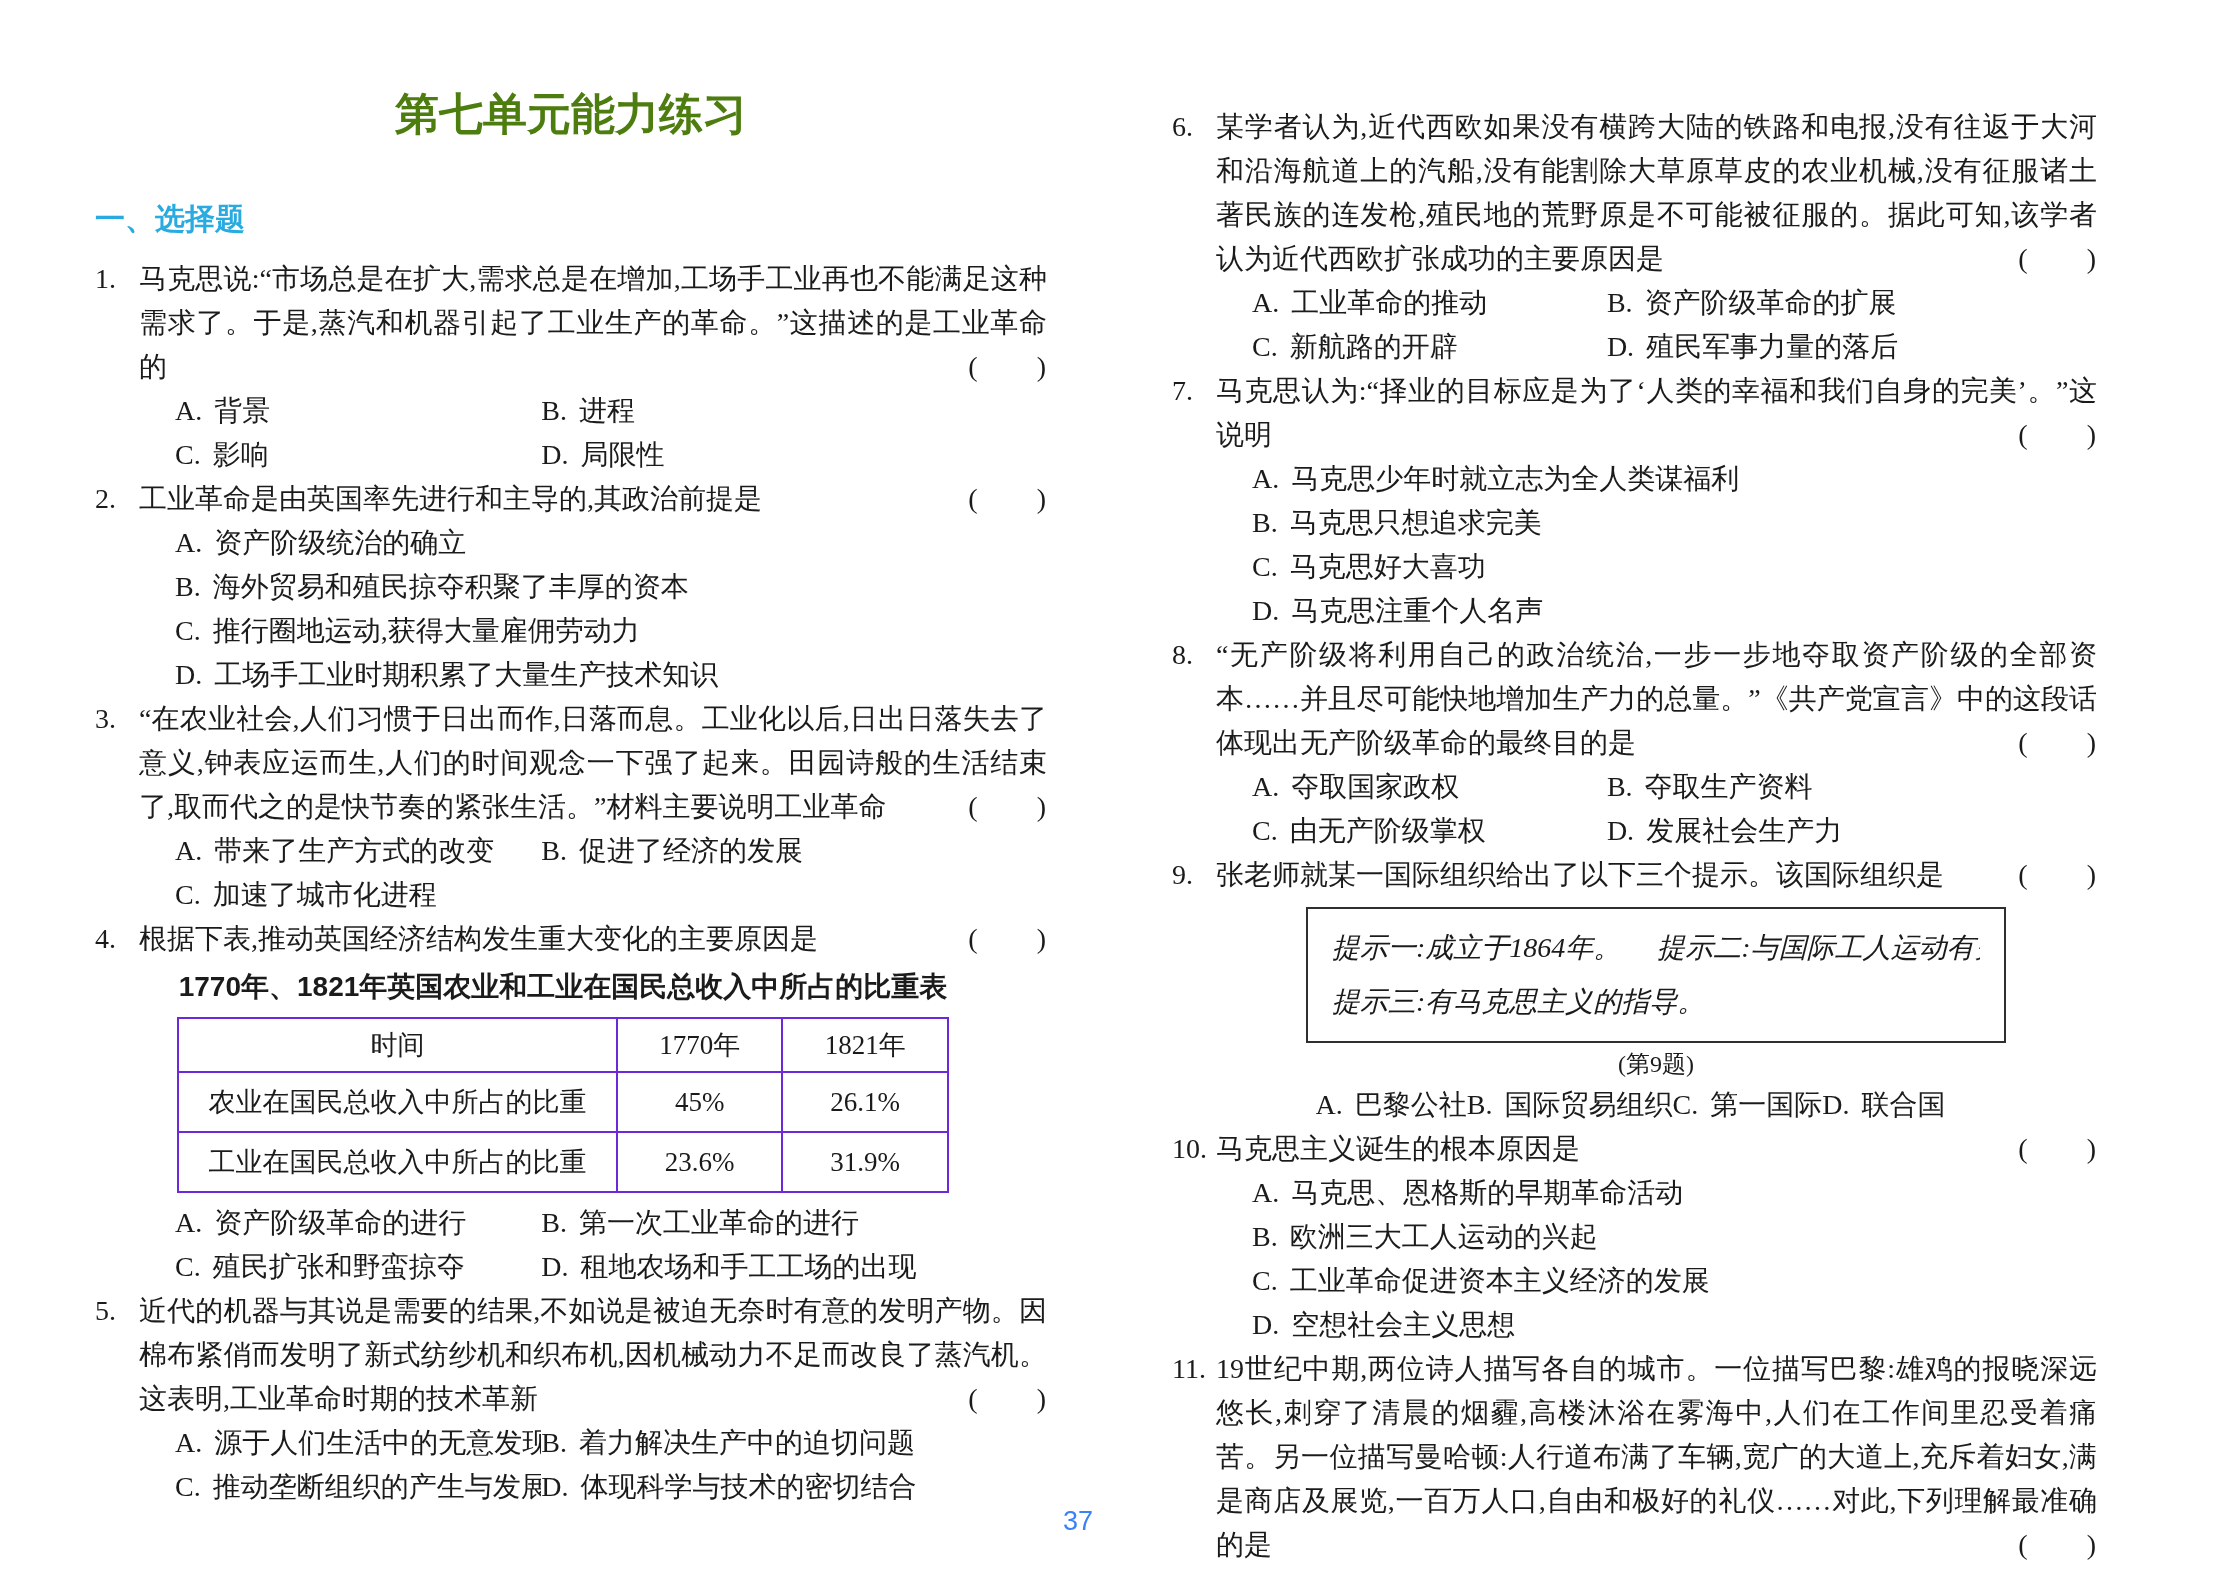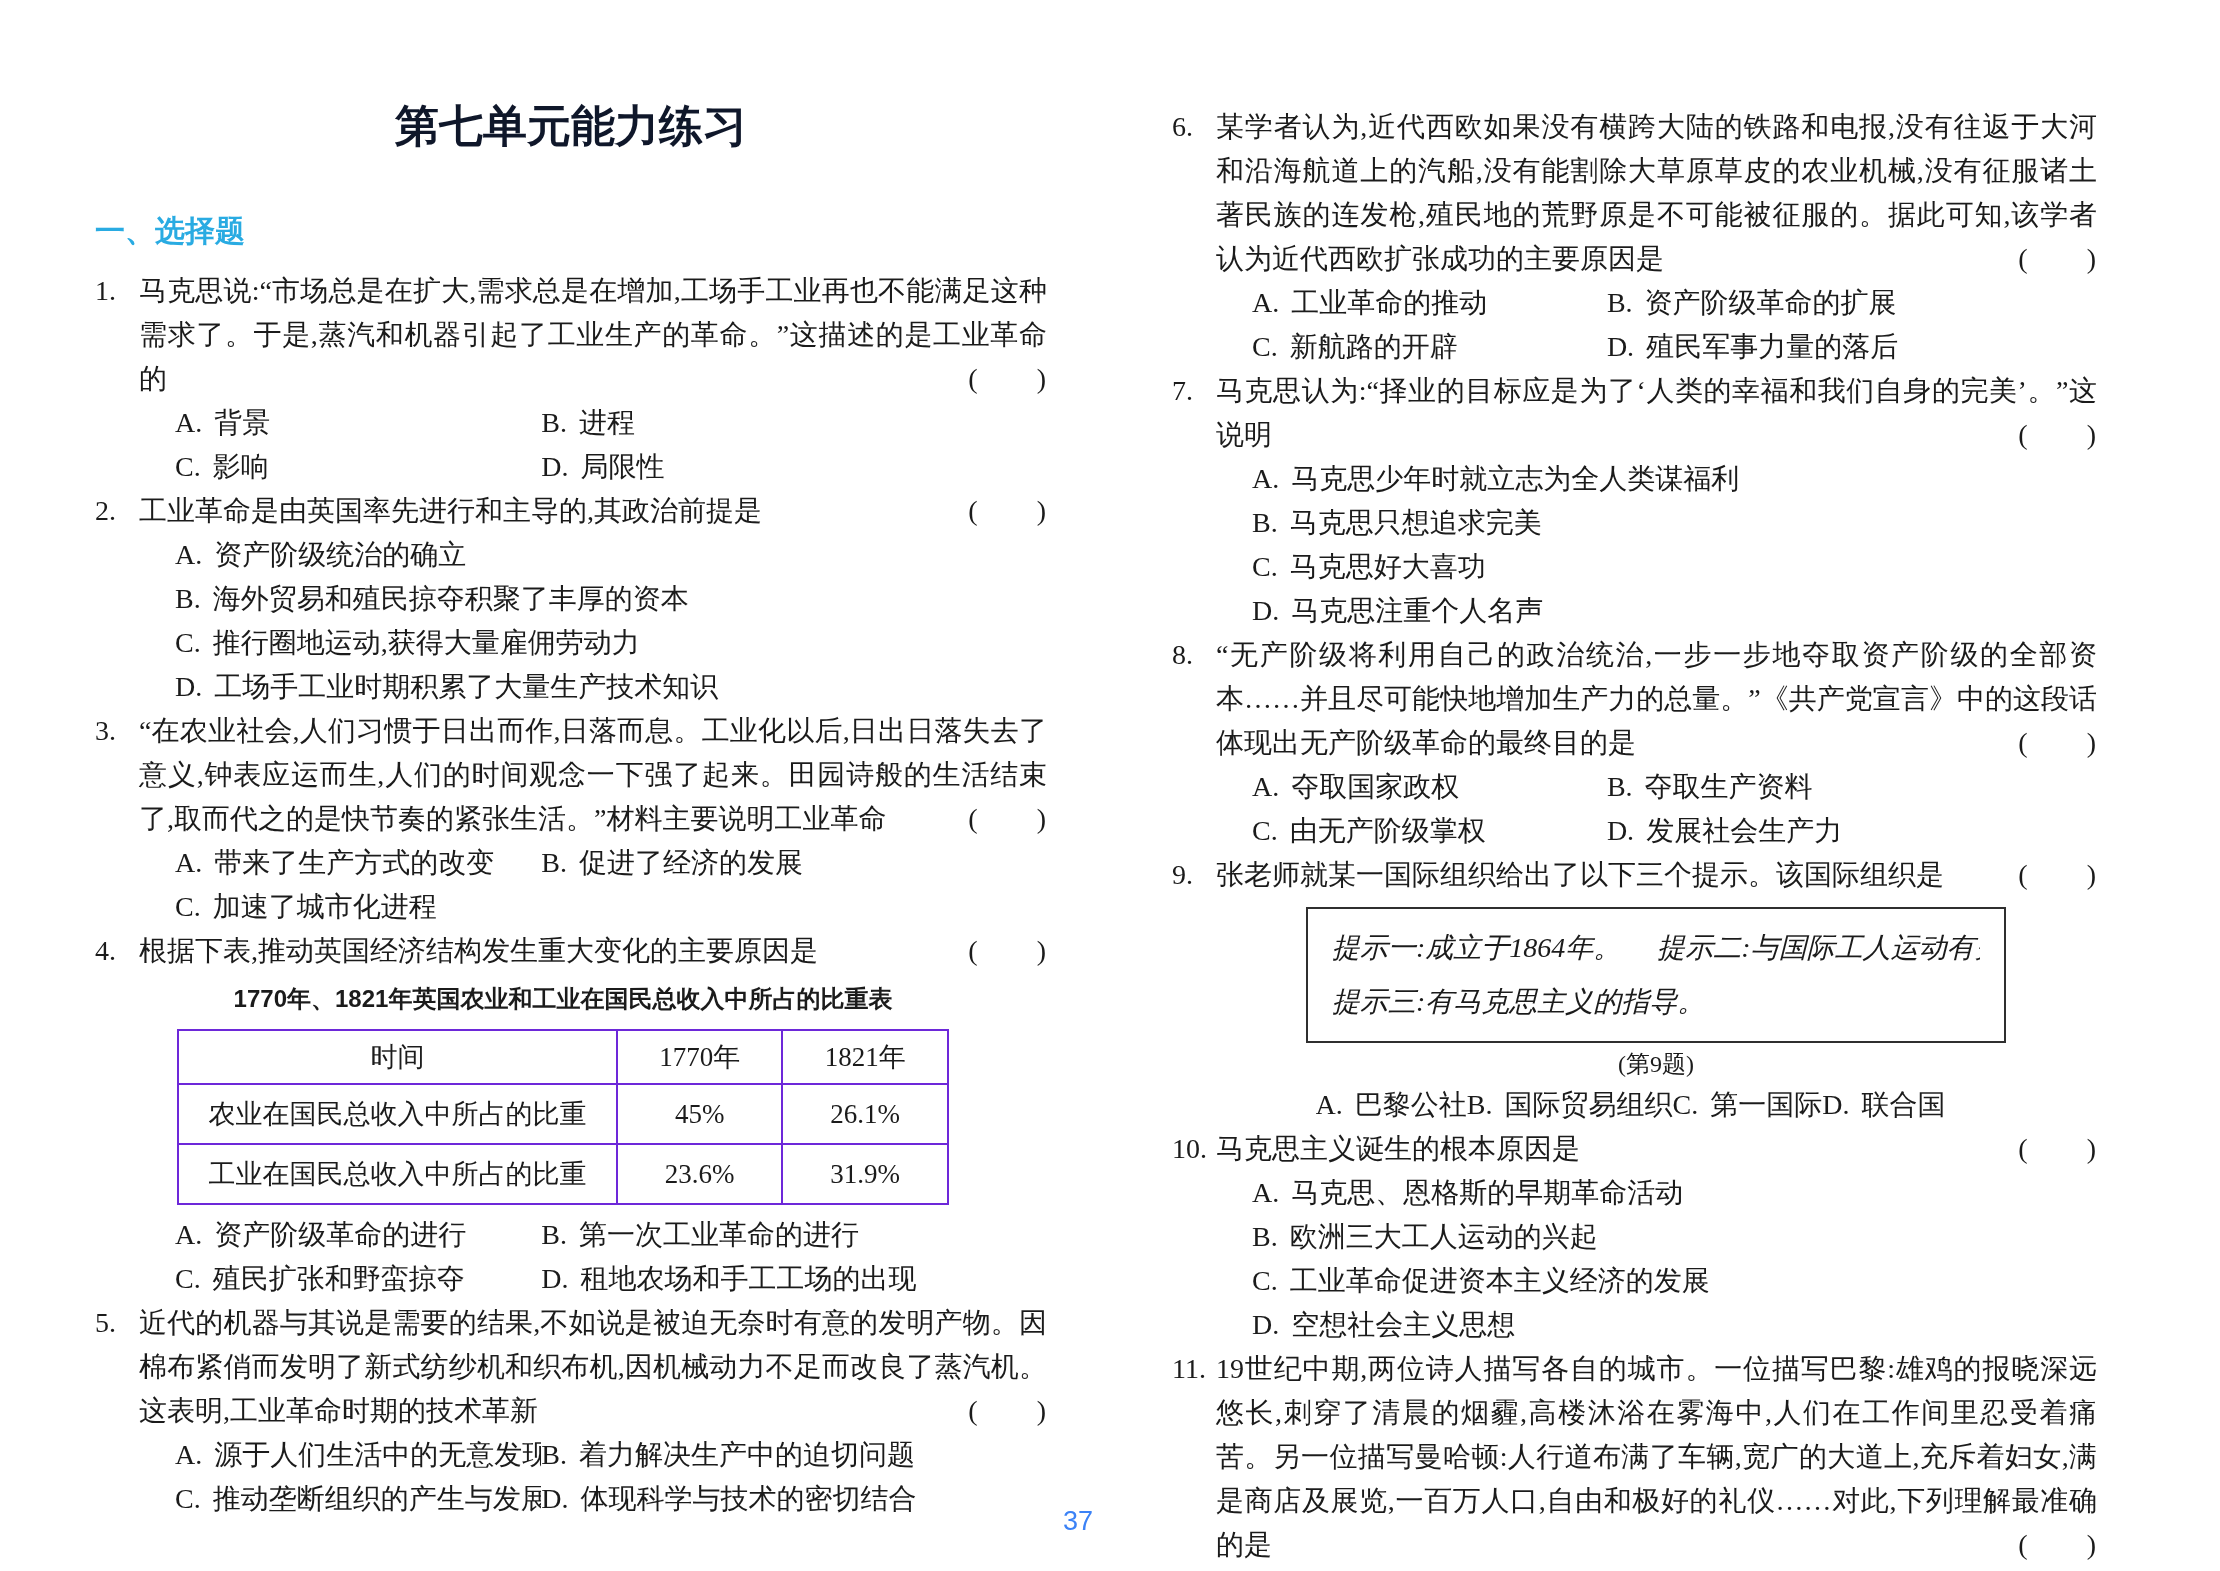--- a/index.html
+++ b/index.html
@@ -8,23 +8,23 @@
     font-family:"Liberation Serif","DejaVu Serif",serif;
     font-size:28px;color:#1b1b1b;
   }
   .page{position:relative;width:2220px;height:1571px;overflow:hidden;background:#ffffff;}
   .columns{display:flex;gap:125px;padding:75px 125px 0 95px;box-sizing:border-box;}
   .col{line-height:44px;}
   .col-left{width:952px;flex:none;}
   .col-right{width:925px;flex:none;padding-top:30px;box-sizing:border-box;}
 
   .doc-title{
-    margin:26px 0 58px;text-align:center;
+    margin:14px 0 58px;text-align:center;
     font-family:"Liberation Sans","DejaVu Sans",sans-serif;
-    font-weight:bold;font-size:44px;line-height:50px;color:#0f172a;
+    font-weight:bold;font-size:44px;line-height:50px;color:#4d7c0f;
   }
   .section-header{
     font-family:"Liberation Sans","DejaVu Sans",sans-serif;
     font-weight:bold;font-size:30px;color:#29abe2;margin:0 0 16px 0;line-height:44px;
   }
 
   .q{display:flex;}
   .q-num{flex:none;width:44px;}
   .q-body{flex:1;min-width:0;}
   .stem{position:relative;text-align:justify;}
@@ -33,21 +33,21 @@
   .opts{padding-left:36px;}
   .opts-2col{display:grid;grid-template-columns:42% 58%;}
   .opts-1col{display:block;}
   .opts-4col{display:flex;justify-content:center;padding-left:0;padding-right:52px;}
   .opt{white-space:nowrap;overflow:hidden;}
   .opt-label{display:inline-block;margin-right:12px;}
 
   .table-title{
     margin:4px 0 0 38px;width:772px;text-align:center;
     font-family:"Liberation Sans","DejaVu Sans",sans-serif;
-    font-weight:bold;font-size:24px;line-height:44px;
+    font-weight:bold;font-size:28px;line-height:44px;
   }
   table.income{border-collapse:collapse;margin:8px 0 8px 38px;width:772px;font-size:27px;table-layout:fixed;}
   table.income th,table.income td{
     border:2px solid #6d28d9;text-align:center;font-weight:normal;padding:0;
   }
   table.income th{height:52px;}
   table.income td{height:58px;}
 
   .hint-box{
     border:2px solid #2f2f2f;width:700px;margin:10px 0 2px 90px;

